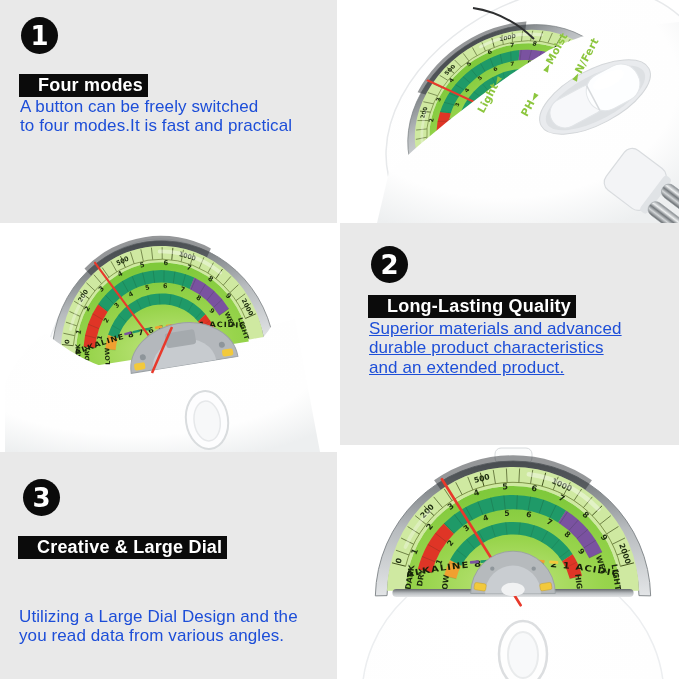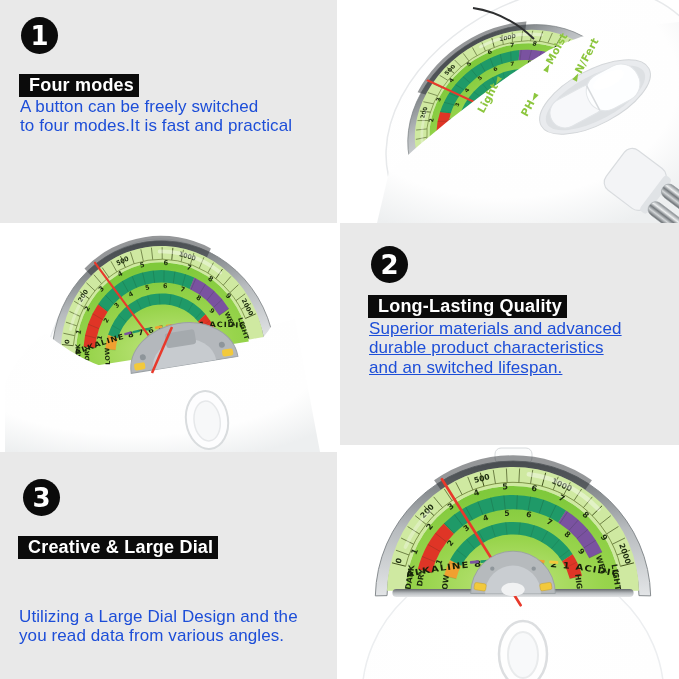--- a/index.html
+++ b/index.html
@@ -7,21 +7,21 @@
         font-family:"Liberation Sans",sans-serif;}
   .panel{position:absolute;background:#e9e9e9;}
   #panel1{left:0;top:0;width:337px;height:223px;}
   #panel2{left:340px;top:223px;width:339px;height:222px;}
   #panel3{left:0;top:452px;width:337px;height:227px;}
   .numbadge{position:absolute;width:37px;height:37px;border-radius:50%;background:#0b0b0b;color:#fff;
             display:flex;align-items:center;justify-content:center;font-size:26px;font-weight:bold;
             font-family:"DejaVu Sans",sans-serif;z-index:3;}
   #num1{left:21px;top:17px;} #num2{left:371px;top:246px;} #num3{left:23px;top:479px;}
   .heading{position:absolute;background:#0b0b0b;color:#ffffff;font-weight:bold;font-size:18px;
-           line-height:22px;padding:0 5px 1px 10px;white-space:nowrap;letter-spacing:.2px;z-index:3;text-align:right;}
+           line-height:22px;padding:0 5px 1px 19px;white-space:nowrap;letter-spacing:.2px;z-index:3;text-align:right;}
   #h1{left:19px;top:74px;} #h2{left:368px;top:295px;} #h3{left:18px;top:536px;}
   .bodytext{position:absolute;color:#1d4ed8;font-size:17px;line-height:19.3px;letter-spacing:.1px;
             white-space:nowrap;z-index:3;}
   #b1{left:20px;top:97px;} #b2{left:369px;top:319px;text-decoration:underline;} #b3{left:19px;top:559px;margin-top:48px;}
   .photo{position:absolute;overflow:hidden;background:#ffffff;}
   #photo1{left:337px;top:0;width:342px;height:223px;}
   #photo2{left:0;top:223px;width:337px;height:229px;}
   #photo3{left:337px;top:445px;width:342px;height:234px;}
   .photo svg{display:block;width:100%;height:100%;}
   svg text{font-family:"DejaVu Sans","Liberation Sans",sans-serif;}
@@ -44,21 +44,21 @@
     <div>to four modes.It is fast and practical</div>
   </div>
 
   <div class="numbadge" id="num2">
     <span>2</span>
   </div>
   <div class="heading" id="h2">Long-Lasting Quality</div>
   <div class="bodytext" id="b2">
     <div>Superior materials and advanced</div>
     <div>durable product characteristics</div>
-    <div>and an switched lifespan.</div>
+    <div>and an extended product.</div>
   </div>
 
   <div class="numbadge" id="num3">
     <span>3</span>
   </div>
   <div class="heading" id="h3">Creative &amp; Large Dial</div>
   <div class="bodytext" id="b3">
     <div>Utilizing a Large Dial Design and the</div>
     <div>you read data from various angles.</div>
   </div>

